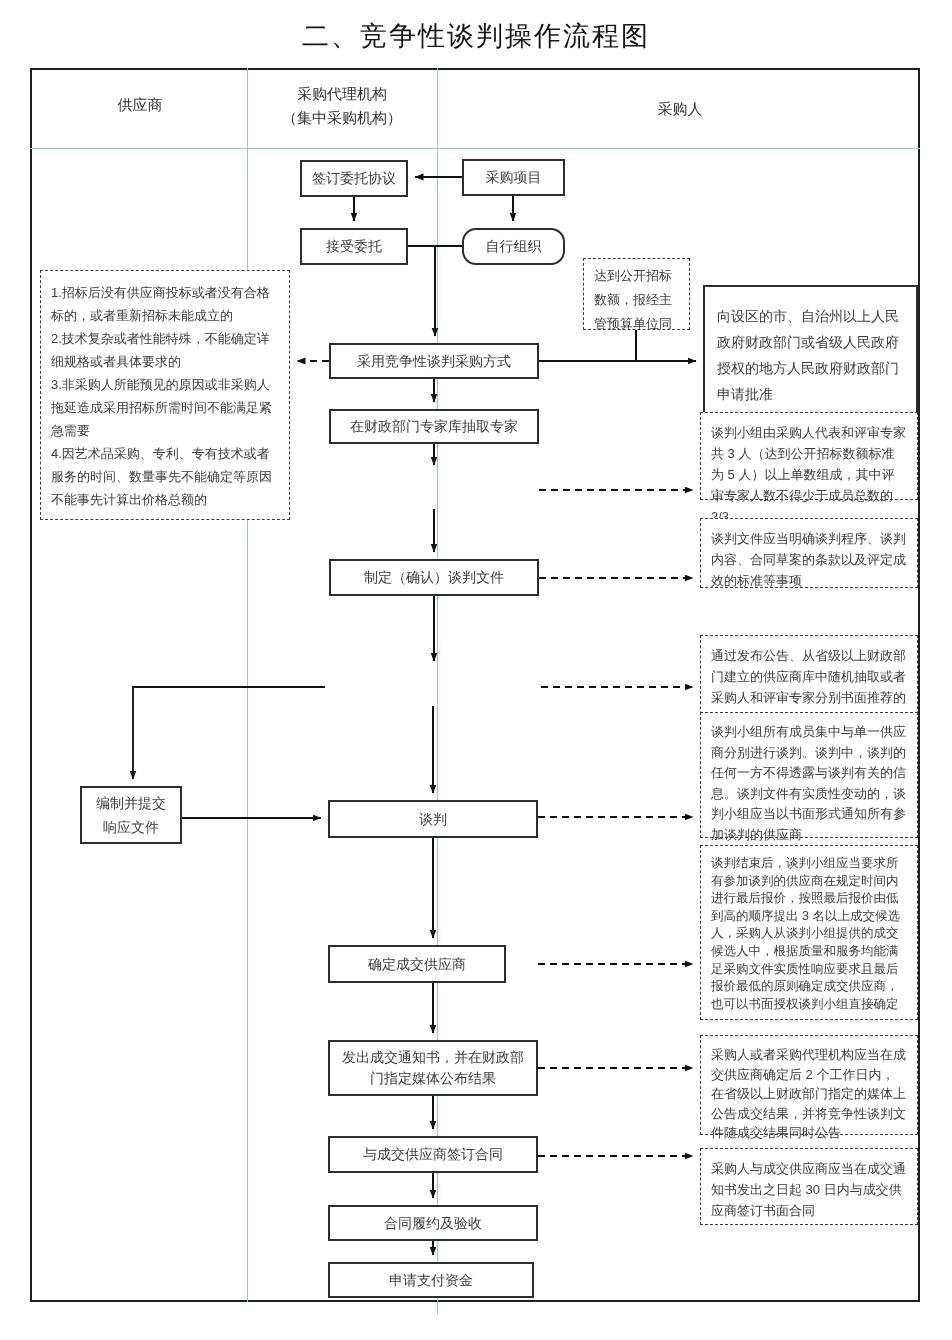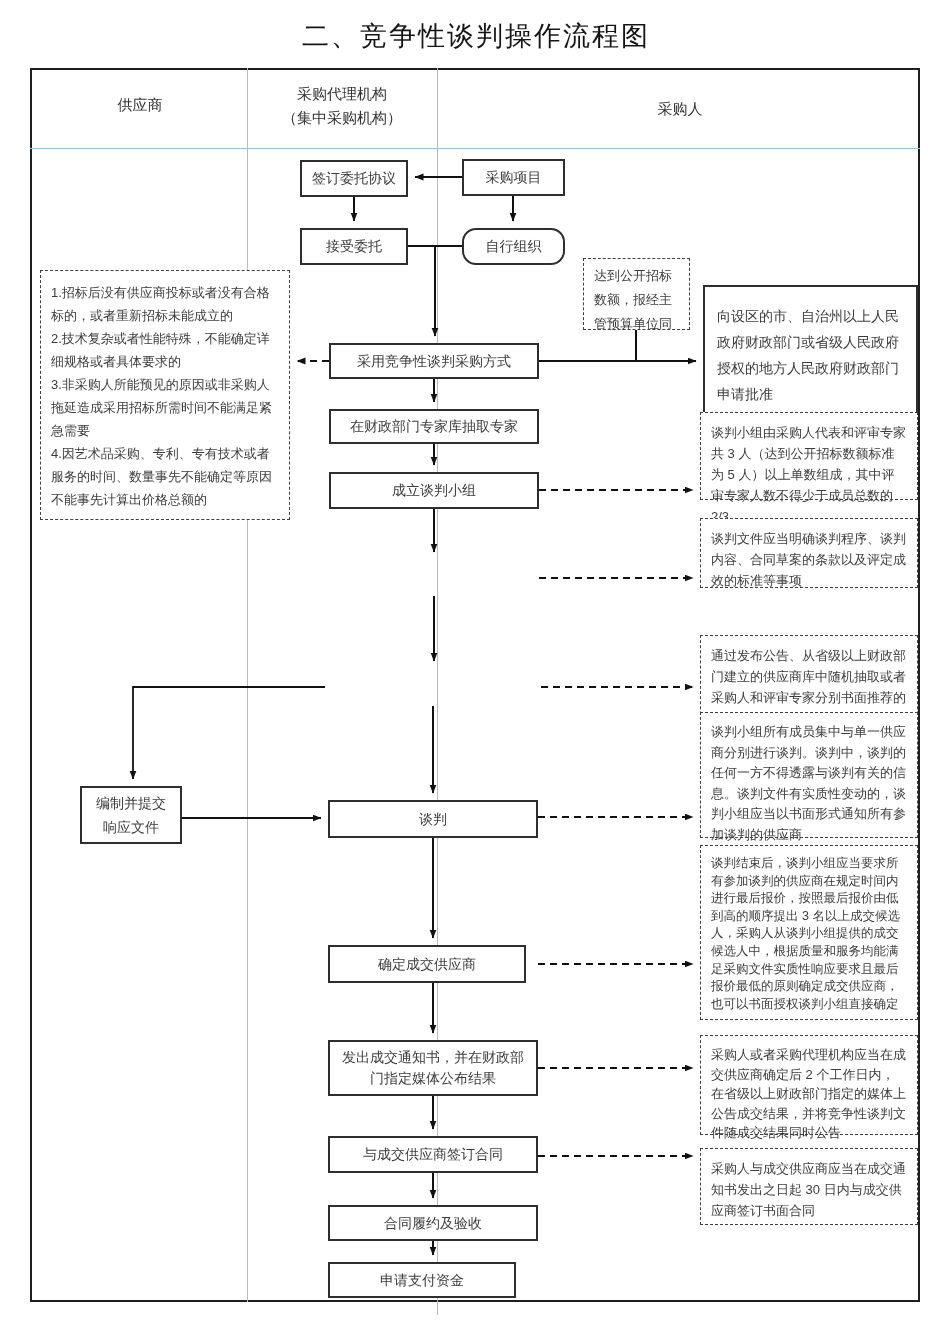--- a/index.html
+++ b/index.html
@@ -94,27 +94,27 @@
     <line x1="538" y1="1068" x2="693" y2="1068" stroke="#111" stroke-width="2" stroke-dasharray="7,5" marker-end="url(#arw)"></line>
     <line x1="538" y1="1156" x2="693" y2="1156" stroke="#111" stroke-width="2" stroke-dasharray="7,5" marker-end="url(#arw)"></line>
   </svg>
 
   <div class="box" style="left:300px;top:160px;width:108px;height:37px;">签订委托协议</div>
   <div class="box" style="left:462px;top:159px;width:103px;height:37px;">采购项目</div>
   <div class="box" style="left:300px;top:228px;width:108px;height:37px;">接受委托</div>
   <div class="box" style="left:462px;top:228px;width:103px;height:37px;border-radius:14px;">自行组织</div>
   <div class="box" style="left:329px;top:343px;width:210px;height:36px;">采用竞争性谈判采购方式</div>
   <div class="box" style="left:329px;top:409px;width:210px;height:35px;">在财政部门专家库抽取专家</div>
-  <div class="box" style="left:329px;top:472px;width:210px;height:37px;">成立谈判小组</div>
+  <div class="box" style="left:329px;top:559px;width:210px;height:37px;">制定（确认）谈判文件</div>
   <div class="box" style="left:328px;top:800px;width:210px;height:38px;">谈判</div>
-  <div class="box" style="left:328px;top:945px;width:198px;height:38px;">确定成交供应商</div>
+  <div class="box" style="left:328px;top:945px;width:178px;height:38px;">确定成交供应商</div>
   <div class="box" style="left:328px;top:1040px;width:210px;height:56px;">发出成交通知书，并在财政部门指定媒体公布结果</div>
   <div class="box" style="left:328px;top:1136px;width:210px;height:37px;">与成交供应商签订合同</div>
   <div class="box" style="left:328px;top:1205px;width:210px;height:36px;">合同履约及验收</div>
-  <div class="box" style="left:328px;top:1262px;width:188px;height:36px;">申请支付资金</div>
+  <div class="box" style="left:328px;top:1262px;width:206px;height:36px;">申请支付资金</div>
 
   <div class="box" style="left:80px;top:786px;width:102px;height:58px;line-height:24px;">
     <div>编制并提交</div>
     <div>响应文件</div>
   </div>
 
   <div class="bigbox" style="left:703px;top:285px;width:215px;height:145px;">向设区的市、自治州以上人民政府财政部门或省级人民政府授权的地方人民政府财政部门申请批准</div>
 
   <div class="note" style="left:40px;top:270px;width:250px;height:250px;line-height:23px;padding:10px;">
     <p>1.招标后没有供应商投标或者没有合格标的，或者重新招标未能成立的</p>

